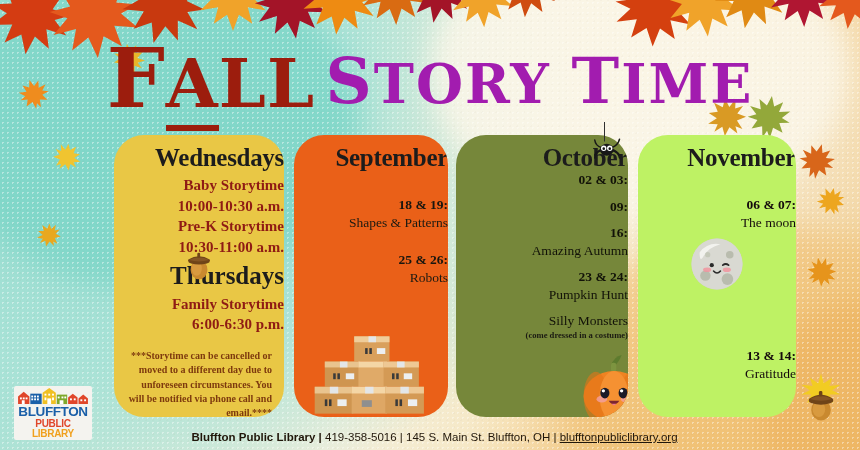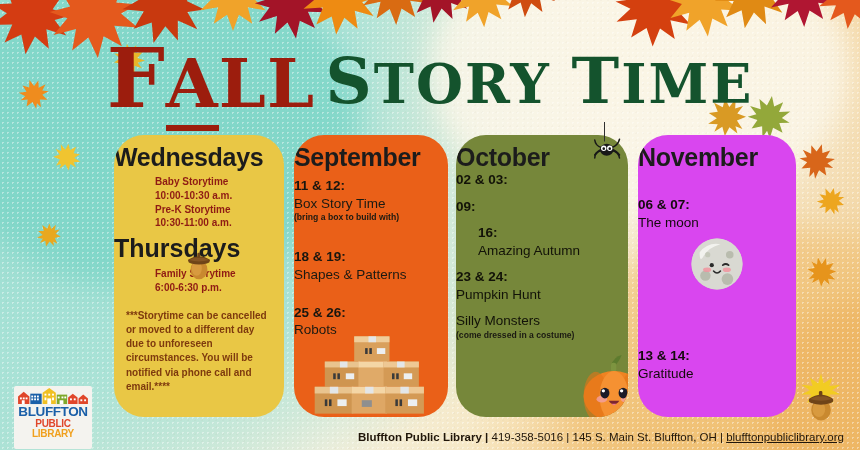--- a/index.html
+++ b/index.html
@@ -66,40 +66,41 @@
     letter-spacing: 1px;
     position: relative;
     top: 4px;
   }
   .t-fall .cap { font-size: 82px; }
   .t-fall .au { border-bottom: 6px solid #9c1d0d; padding-bottom: 2px; }
   .t-story {
     font-family: "DejaVu Serif", serif;
     font-size: 54px;
     font-weight: bold;
-    color: #14532d;
+    color: #a21caf;
     letter-spacing: 2px;
     margin-left: 6px;
   }
   .t-story .cap { font-size: 64px; }
 
   
   .cards {
     position: absolute;
     left: 0; right: 0; top: 135px;
     height: 282px;
     z-index: 5;
   }
   .card {
     position: absolute;
     top: 0;
     height: 282px;
     border-radius: 30px;
     overflow: hidden;
-    text-align: left;
+    text-align: right;
+    font-family: Liberation Serif, serif;
   }
   .card-head {
     font-size: 25px;
     font-weight: bold;
     color: #1c1c1c;
     letter-spacing: -.3px;
     line-height: 1;
     padding-top: 10px;
   }
 
@@ -107,21 +108,21 @@
   #card-days {
     left: 114px; width: 170px;
     background: #e9c745;
   }
   #card-days .day-head {
     font-size: 25px; font-weight: bold; color: #1c1c1c;
   }
   .red-line {
     color: #8f1b14;
     font-weight: bold;
-    font-size: 10px;
+    font-size: 15px;
     line-height: 1.38;
     margin-left: 41px;
   }
   .disclaimer {
     color: #7e3a0e;
     font-weight: bold;
     font-size: 10px;
     line-height: 1.42;
     padding: 0 12px;
   }
@@ -132,21 +133,21 @@
     background: #ea6018;
   }
   
   #card-oct {
     left: 456px; width: 172px;
     background: #76873a;
   }
   
   #card-nov {
     left: 638px; width: 158px;
-    background: #d946ef;
+    background: #bef264;
   }
 
   .ev-date {
     font-size: 13.5px; font-weight: bold; color: #18160f;
     line-height: 1.3;
   }
   .ev-name {
     font-size: 13.5px; color: #1b1a12;
     line-height: 1.3;
   }
@@ -158,35 +159,35 @@
   }
 
   .ev-block { margin-top: 6px; }
 
   
   .art { position: absolute; }
 
   
   .footer {
     position: absolute;
-    left: 0; right: 16px; bottom: 7px;
-    text-align: right;
+    left: 0; right: 4px; bottom: 7px;
+    text-align: center;
     font-size: 11.5px;
     color: #20160a;
     z-index: 7;
     padding-left: 13px;
   }
   .footer b { font-weight: bold; }
   .footer .link { text-decoration: underline; }
 
   
   #logo {
     position: absolute;
     left: 14px; top: 386px;
-    width: 78px; height: 63px;
+    width: 78px; height: 54px;
     background: #f4f3ef;
     border-radius: 2px;
     z-index: 7;
     overflow: hidden;
     padding: 2px 2px 0;
   }
   .logo-b1 { font-size: 13.5px; font-weight: bold; color: #1a5fa8; line-height: 1; letter-spacing: -.4px; text-align: center; }
   .logo-b2 { font-size: 10px; font-weight: bold; line-height: 1; letter-spacing: -.3px; text-align: center; }
   .logo-b2 .p { color: #e0462a; }
   .logo-b2 .l { color: #f0a01e; }
@@ -353,25 +354,20 @@
       <div class="day-head" style="margin-top:4px;">Thursdays</div>
       <div style="margin-top:4px;">
         <div class="red-line">Family Storytime</div>
         <div class="red-line">6:00-6:30 p.m.</div>
       </div>
       <div class="disclaimer" style="margin-top:14px;">***Storytime can be cancelled or moved to a different day due to unforeseen circumstances. You will be notified via phone call and email.****</div>
     </div>
 
     <div class="card" id="card-sep">
       <div class="card-head">September</div>
-      <div class="ev-block" style="margin-top:7px;">
-        <div class="ev-date">11 &amp; 12:</div>
-        <div class="ev-name">Box Story Time</div>
-        <div class="ev-note">(bring a box to build with)</div>
-      </div>
       <div class="ev-block" style="margin-top:26px;">
         <div class="ev-date">18 &amp; 19:</div>
         <div class="ev-name">Shapes &amp; Patterns</div>
       </div>
       <div class="ev-block" style="margin-top:20px;">
         <div class="ev-date">25 &amp; 26:</div>
         <div class="ev-name">Robots</div>
       </div>
 
       <div class="art" style="left:50%; top:198px; transform:translateX(-50%); width:126px; height:84px;">

